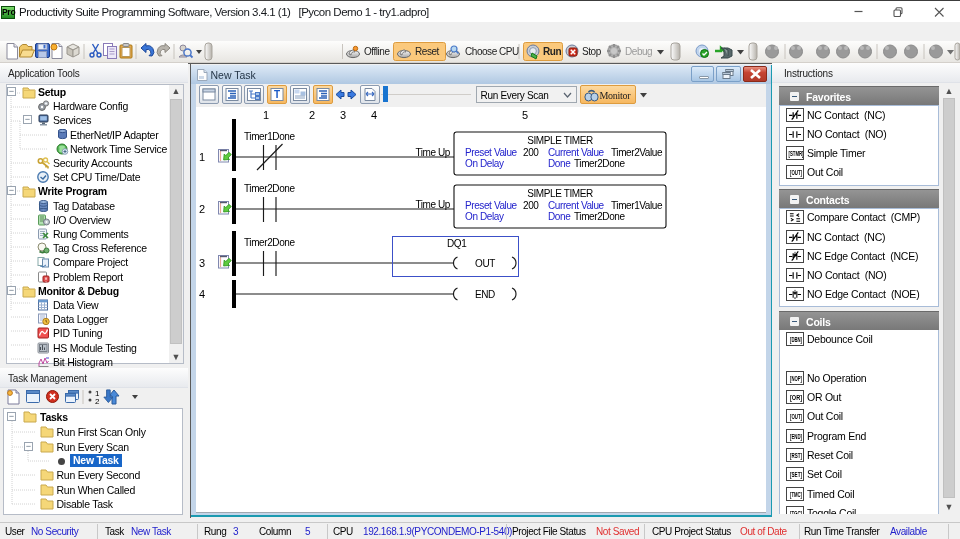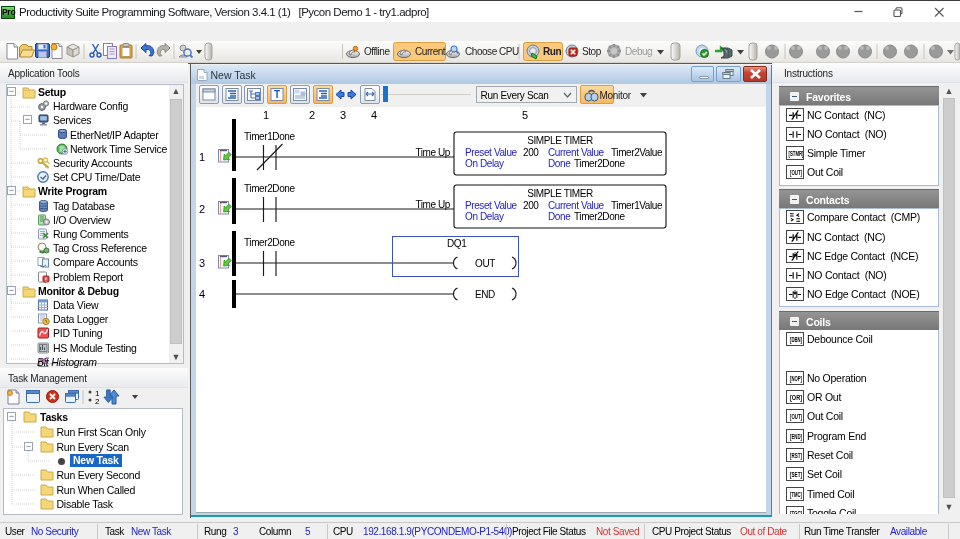--- a/index.html
+++ b/index.html
@@ -234,21 +234,21 @@
         <circle cx="933" cy="7" r="2"></circle>
     </g>
     <line x1="785" y1="3" x2="785" y2="18" stroke="#c8c4be"></line>
     <line x1="877" y1="3" x2="877" y2="18" stroke="#c8c4be"></line>
     <line x1="924" y1="3" x2="924" y2="18" stroke="#c8c4be"></line>
     <path d="M947 9 h7 l-3.5 4.5 z" fill="#707070"></path>
     <rect x="955" y="2" width="5" height="17" rx="2.5" fill="url(#capg)" stroke="#a8a49d"></rect>
   </svg>
   <div class="tbsep" style="left:342px;"></div>
   <div class="tbtxt" style="left:364px;">Offline</div>
-  <div class="tbtxt" style="left:415px;">Current</div>
+  <div class="tbtxt" style="left:415px;">Reset</div>
   <div class="tbtxt" style="left:465px;">Choose CPU</div>
   <div class="tbtxt" style="left:543px;font-weight:bold;">Run</div>
   <div class="tbtxt" style="left:582px;">Stop</div>
   <div class="tbtxt" style="left:625px;color:#9a9a9a;">Debug</div>
 </div>
 
 <div class="abs" id="leftpanel">
   <div class="pane-hdr" style="top:0;">Application Tools</div>
   <div class="abs" id="apptree">
     <svg width="176" height="278" style="position:absolute;left:0;top:0;">
@@ -353,21 +353,21 @@
           <circle cx="5" cy="5" r="4" fill="#f8f8f0" stroke="#8a8a70"></circle>
           <path d="M2.5 9.5 A5 5 0 0 0 9 8.5" stroke="#3a7a3a" stroke-width="2" fill="none"></path>
           <circle cx="9.5" cy="8.5" r="2.5" fill="#70b070" stroke="#3a7a3a"></circle>
         </svg></div>
       <div class="trow" style="left:46px;top:157px;">Tag Cross Reference</div>
       <div class="ticon" style="left:30px;top:171px;"><svg width="13" height="12" viewBox="0 0 13 12">
           <rect x="1" y="1.5" width="6" height="8" fill="#fff" stroke="#88aaaa"></rect>
           <rect x="5.5" y="3" width="6" height="8" fill="#e8f0fa" stroke="#6688aa"></rect>
           <path d="M3 10 q3 2 6-1" stroke="#4a7ab0" fill="none"></path>
         </svg></div>
-      <div class="trow" style="left:46px;top:171px;">Compare Accounts</div>
+      <div class="trow" style="left:46px;top:171px;">Compare Project</div>
       <div class="ticon" style="left:30px;top:186px;"><svg width="13" height="12" viewBox="0 0 13 12">
           <rect x="1.5" y="1" width="8" height="10" rx="1" fill="#fff" stroke="#8a8a8a"></rect>
           <rect x="6" y="5" width="6" height="6" rx="1" fill="#e05050" stroke="#a02020"></rect>
           <path d="M9 6.5 v2.2 m0 1.2 v0.6" stroke="#fff" stroke-width="1.2"></path>
         </svg></div>
       <div class="trow" style="left:46px;top:186px;">Problem Report</div>
       <div class="exp" style="left:0px;top:201px;">−</div>
       <div class="ticon" style="left:15px;top:200px;"><svg width="14" height="13" viewBox="0 0 14 13">
           <path d="M1 2 h5 l1.5 2 H13 v8 H1 z" fill="#f5d778" stroke="#c9a94e"></path>
           <path d="M1 4.5 H13" stroke="#e0bf62"></path>
@@ -395,21 +395,21 @@
           <rect x="1" y="1" width="10.5" height="10" rx="1" fill="#d8dde2" stroke="#8a9098"></rect>
           <rect x="2.5" y="2.5" width="7.5" height="7" fill="#b8c0c8" stroke="#787f88"></rect>
           <path d="M3.5 8 v-3 m2 3 v-5 m2 5 v-2.5" stroke="#4a5058"></path>
         </svg></div>
       <div class="trow" style="left:46px;top:257px;text-align:center;">HS Module Testing</div>
       <div class="ticon" style="left:30px;top:271px;"><svg width="13" height="12" viewBox="0 0 13 12">
           <path d="M1.5 10.5 h10" stroke="#888"></path>
           <path d="M2 10 v-3 l2-4 l2 5 l2-6 l2 5 l1.5-2" stroke="#c04aa0" fill="none"></path>
           <path d="M9 2 h3" stroke="#4a4ad0"></path>
         </svg></div>
-      <div class="trow" style="left:30px;top:271px;font-style:italic;">Bit Histogram</div>
+      <div class="trow" style="left:46px;top:271px;">Bit Histogram</div>
 
       <div class="sbar" style="left:162px;top:0;width:14px;height:278px;">
         <div class="sarrow" style="left:0;top:1px;width:14px;">▲</div>
         <div class="sthumb" style="left:1px;top:14px;width:12px;height:245px;"></div>
         <div class="sarrow" style="left:0;bottom:1px;width:14px;">▼</div>
       </div>
   </div>
   <div class="pane-hdr" style="top:305px;">Task Management</div>
   <div class="abs" id="taskmgr-toolbar" style="left:4px;top:325px;width:180px;height:20px;">
     <svg width="140" height="18">
@@ -564,21 +564,21 @@
             <path d="M5 8 h8 m-8 0 l2-2 m-2 2 l2 2 m6-2 l-2-2 m2 2 l-2 2" stroke="#3a6ac0" stroke-width="1.1"></path>
           </svg></div>
       <div class="abs" style="left:185px;top:10px;width:90px;height:1px;background:#d0cdc9;"></div>
       <div class="abs" style="left:187px;top:2px;width:5px;height:16px;background:#1874d0;"></div>
       <div class="abs" style="left:279.5px;top:2px;width:101px;height:17px;background:#f1f1f1;border:1px solid #a0a8b0;font-size:10px;letter-spacing:-0.3px;">
         <div class="abs" style="left:4px;top:3px;">Run Every Scan</div>
         <svg style="position:absolute;right:4px;top:5px;" width="9" height="7">
             <path d="M1 1 l3.5 4 l3.5-4" stroke="#5a6470" stroke-width="1.2" fill="none"></path>
           </svg>
       </div>
-      <div class="orangebox" style="left:383.5px;top:1px;width:34px;height:19px;">
+      <div class="orangebox" style="left:383.5px;top:1px;width:56px;height:19px;font-family:Liberation Serif, serif;">
         <svg style="position:absolute;left:3px;top:3px;" width="15" height="13">
             <ellipse cx="4.5" cy="8" rx="3.6" ry="4" fill="#b8d0e8" stroke="#3a5a80"></ellipse>
             <ellipse cx="10.5" cy="8" rx="3.6" ry="4" fill="#b8d0e8" stroke="#3a5a80"></ellipse>
             <path d="M4.5 3 a4 4 0 0 1 6 0" fill="none" stroke="#3a5a80" stroke-width="1.6"></path>
           </svg>
         <div class="abs" style="left:19px;top:4px;font-size:10px;letter-spacing:-0.3px;color:#222;">Monitor</div>
       </div>
       <svg style="position:absolute;left:444px;top:9px;" width="8" height="6">
           <path d="M0 0 h7 l-3.5 4.5 z" fill="#404040"></path>
         </svg>

